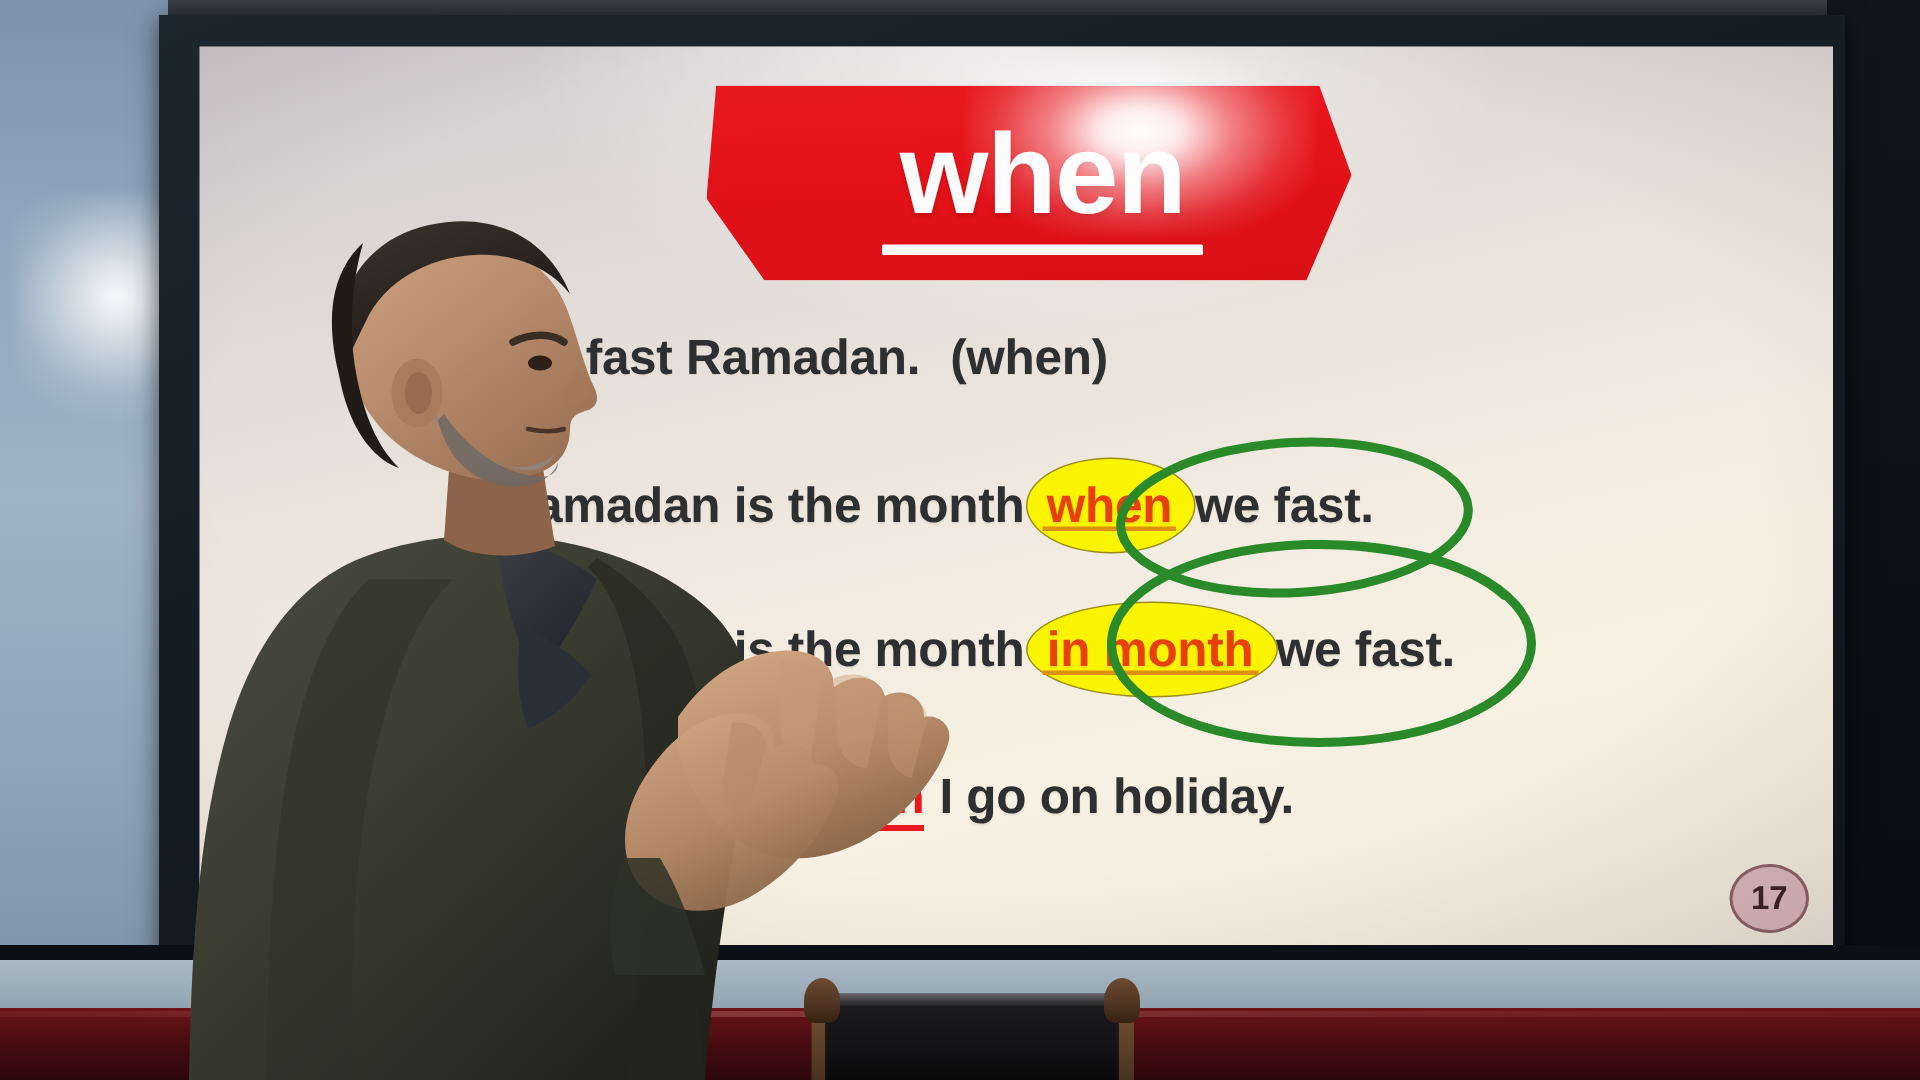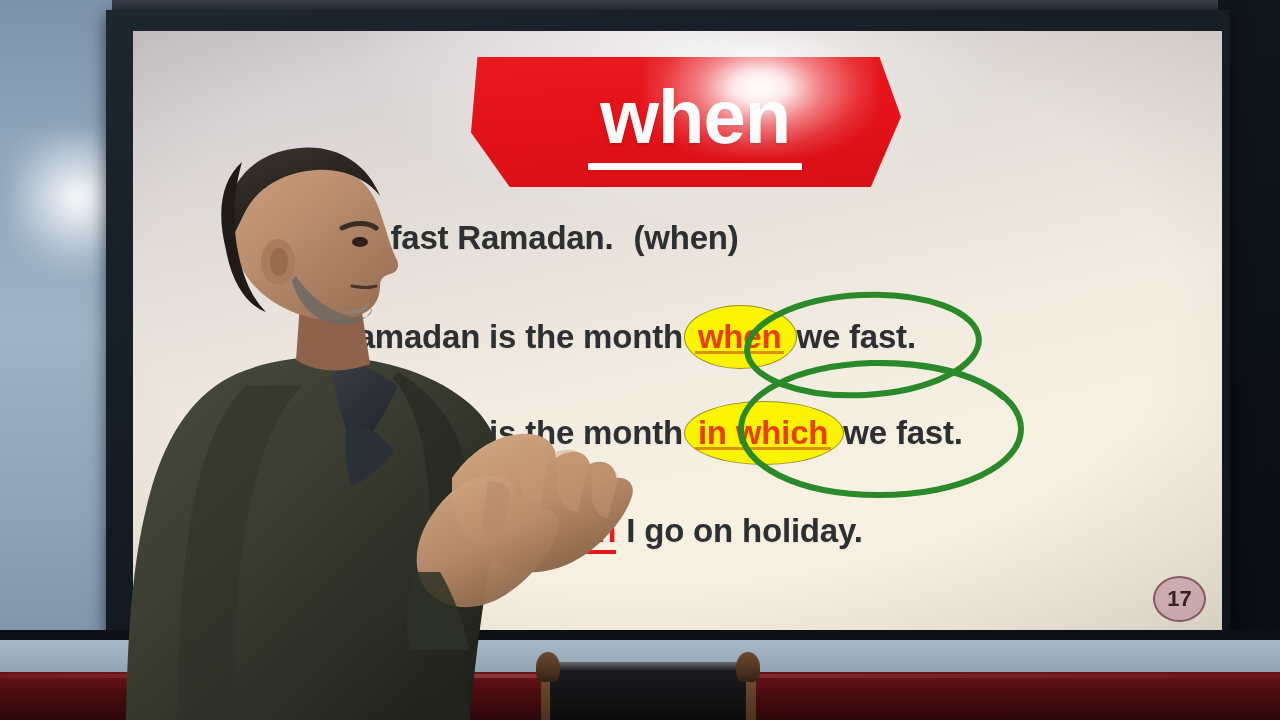--- a/index.html
+++ b/index.html
@@ -234,21 +234,21 @@
 
       <div class="line line-1">
         <span>We fast Ramadan.</span><span class="gap"></span><span class="gap"></span><span>(when)</span>
       </div>
 
       <div class="line line-2">
         <span>Ramadan is the month</span><span class="hl-wrap"><span class="hl-ellipse"></span><span class="hl-text">when</span><span class="hl-underline"></span></span><span>we fast.</span>
       </div>
 
       <div class="line line-3">
-        <span>Ramadan is the month</span><span class="hl-wrap"><span class="hl-ellipse"></span><span class="hl-text">in which</span><span class="hl-underline"></span></span><span>we fast.</span>
+        <span>Ramadan is the month</span><span class="hl-wrap"><span class="hl-ellipse"></span><span class="hl-text">in month</span><span class="hl-underline"></span></span><span>we fast.</span>
       </div>
 
       <div class="line line-4">
         <span>It is the time</span><span class="gap"></span><span class="kw-red">when</span><span class="gap"></span><span>I go on holiday.</span>
       </div>
 
       <svg class="green-mark green-mark-top" width="260" height="120" viewBox="0 0 260 120">
         <ellipse cx="130" cy="62" rx="116" ry="50" fill="none" stroke="#2a8a2a" stroke-width="6" stroke-linecap="round" transform="rotate(-3 130 62)"></ellipse>
       </svg>
 

